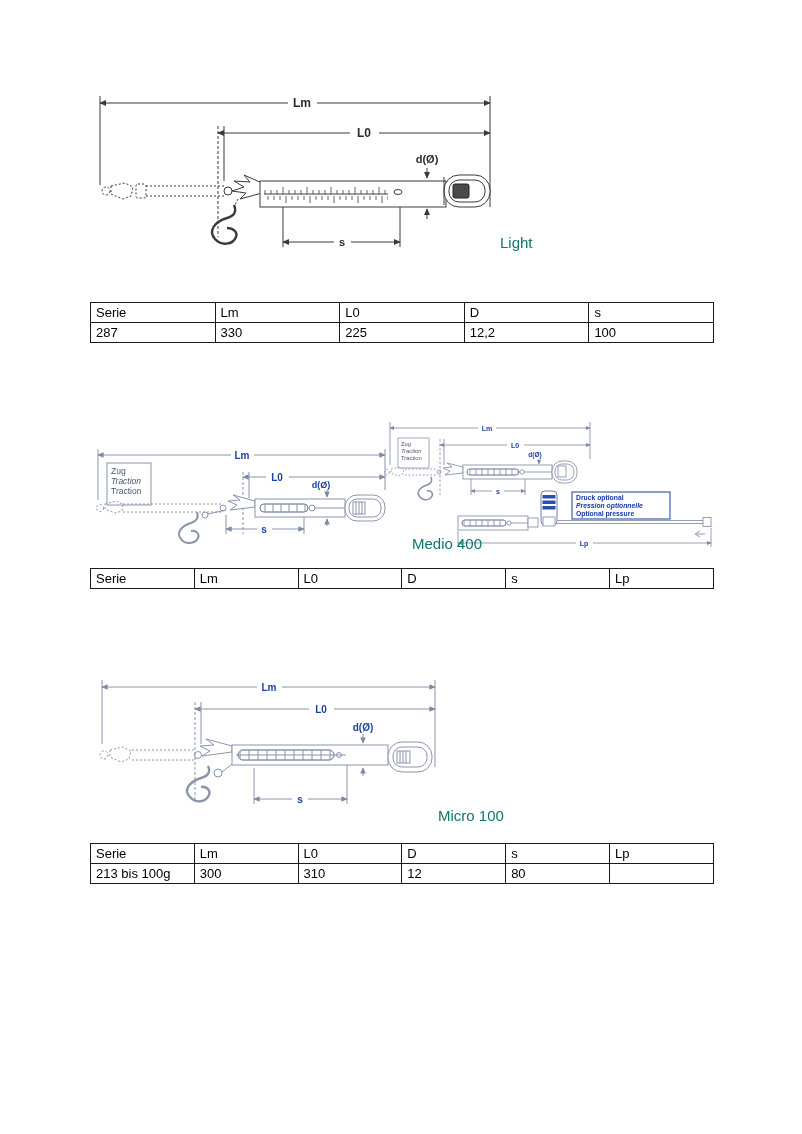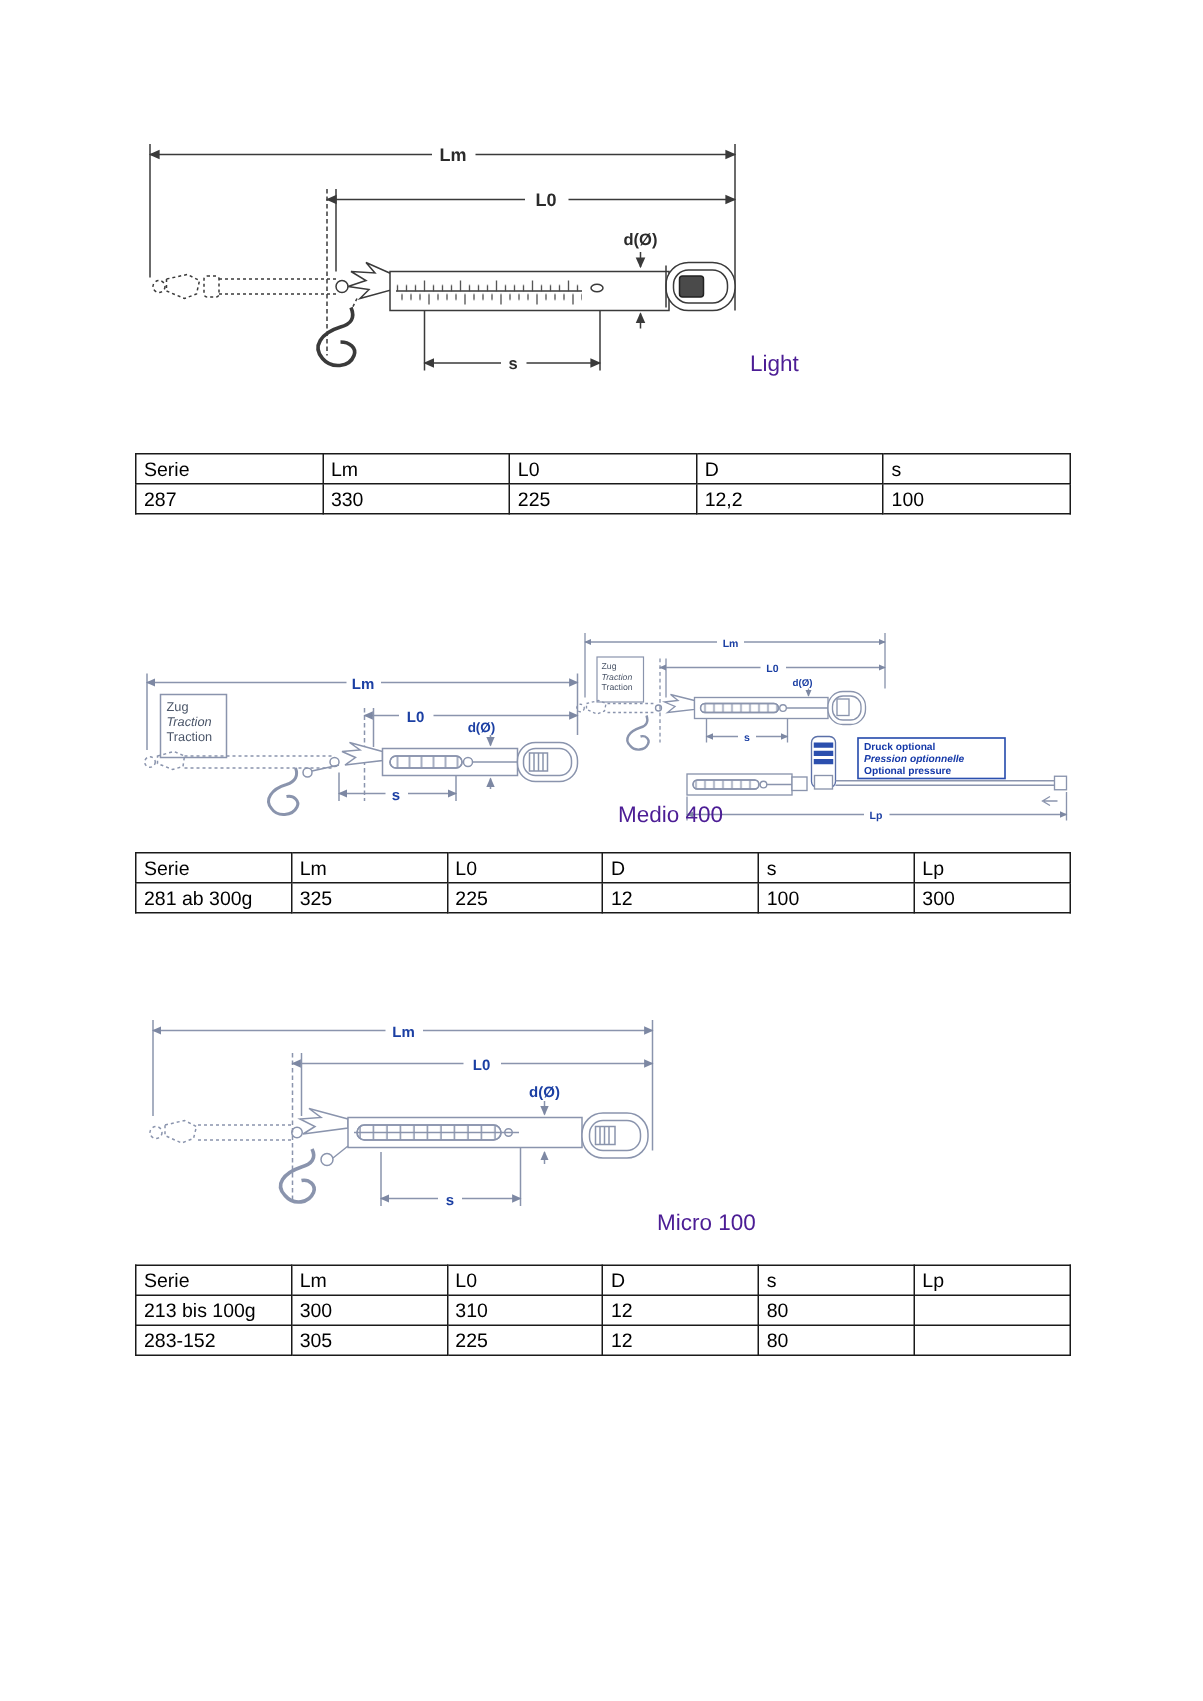--- a/index.html
+++ b/index.html
@@ -1,21 +1,21 @@
 <!DOCTYPE html>
 <html><head>
 <meta charset="utf-8">
 <style>
   html,body{margin:0;padding:0;}
   body{
     width:802px;height:1134px;position:relative;background:#ffffff;
     font-family:"Liberation Sans", sans-serif;overflow:hidden;
   }
   .abs{position:absolute;}
-  .caption{font-size:15px;color:#4c1d95;white-space:nowrap;}
+  .caption{font-size:15px;color:#0f766e;white-space:nowrap;}
   table.spec{
     position:absolute;left:90px;width:624px;border-collapse:collapse;
     table-layout:fixed;font-size:13px;color:#000;
   }
   table.spec td{
     border:1px solid #1a1a1a;height:19px;line-height:19px;
     padding:0 2px 0 5px;overflow:hidden;white-space:nowrap;font-weight:400;
   }
   svg text{font-family:"Liberation Sans", sans-serif;}
   .dimb{font-weight:bold;}
@@ -297,28 +297,20 @@
     </colgroup>
   <tbody>
       <tr>
     <td>Serie</td>
     <td>Lm</td>
     <td>L0</td>
     <td>D</td>
     <td>s</td>
     <td>Lp</td>
   </tr>
-  <tr>
-    <td>281 ab 300g</td>
-    <td>325</td>
-    <td>225</td>
-    <td>12</td>
-    <td>100</td>
-    <td>300</td>
-  </tr>
 </tbody>
   </table>
 
 <svg class="abs" style="left:92px;top:672px;" width="370" height="140" viewBox="0 0 370 140">
   <defs>
     <marker id="a4" viewBox="0 0 10 10" refX="8" refY="5" markerWidth="7" markerHeight="7" orient="auto-start-reverse">
       <path d="M0,1 L9,5 L0,9 z" fill="#7d88a3"></path>
     </marker>
     <pattern id="coil4" patternUnits="userSpaceOnUse" width="9" height="12">
       <line x1="4" y1="0" x2="4" y2="12" stroke="#8a94ad" stroke-width="1"></line>
@@ -396,22 +388,14 @@
     <td>Lp</td>
   </tr>
   <tr>
     <td>213 bis 100g</td>
     <td>300</td>
     <td>310</td>
     <td>12</td>
     <td>80</td>
     <td></td>
   </tr>
-  <tr>
-    <td>283-152</td>
-    <td>305</td>
-    <td>225</td>
-    <td>12</td>
-    <td>80</td>
-    <td></td>
-  </tr>
 </tbody>
   </table>
 
 </body></html>

